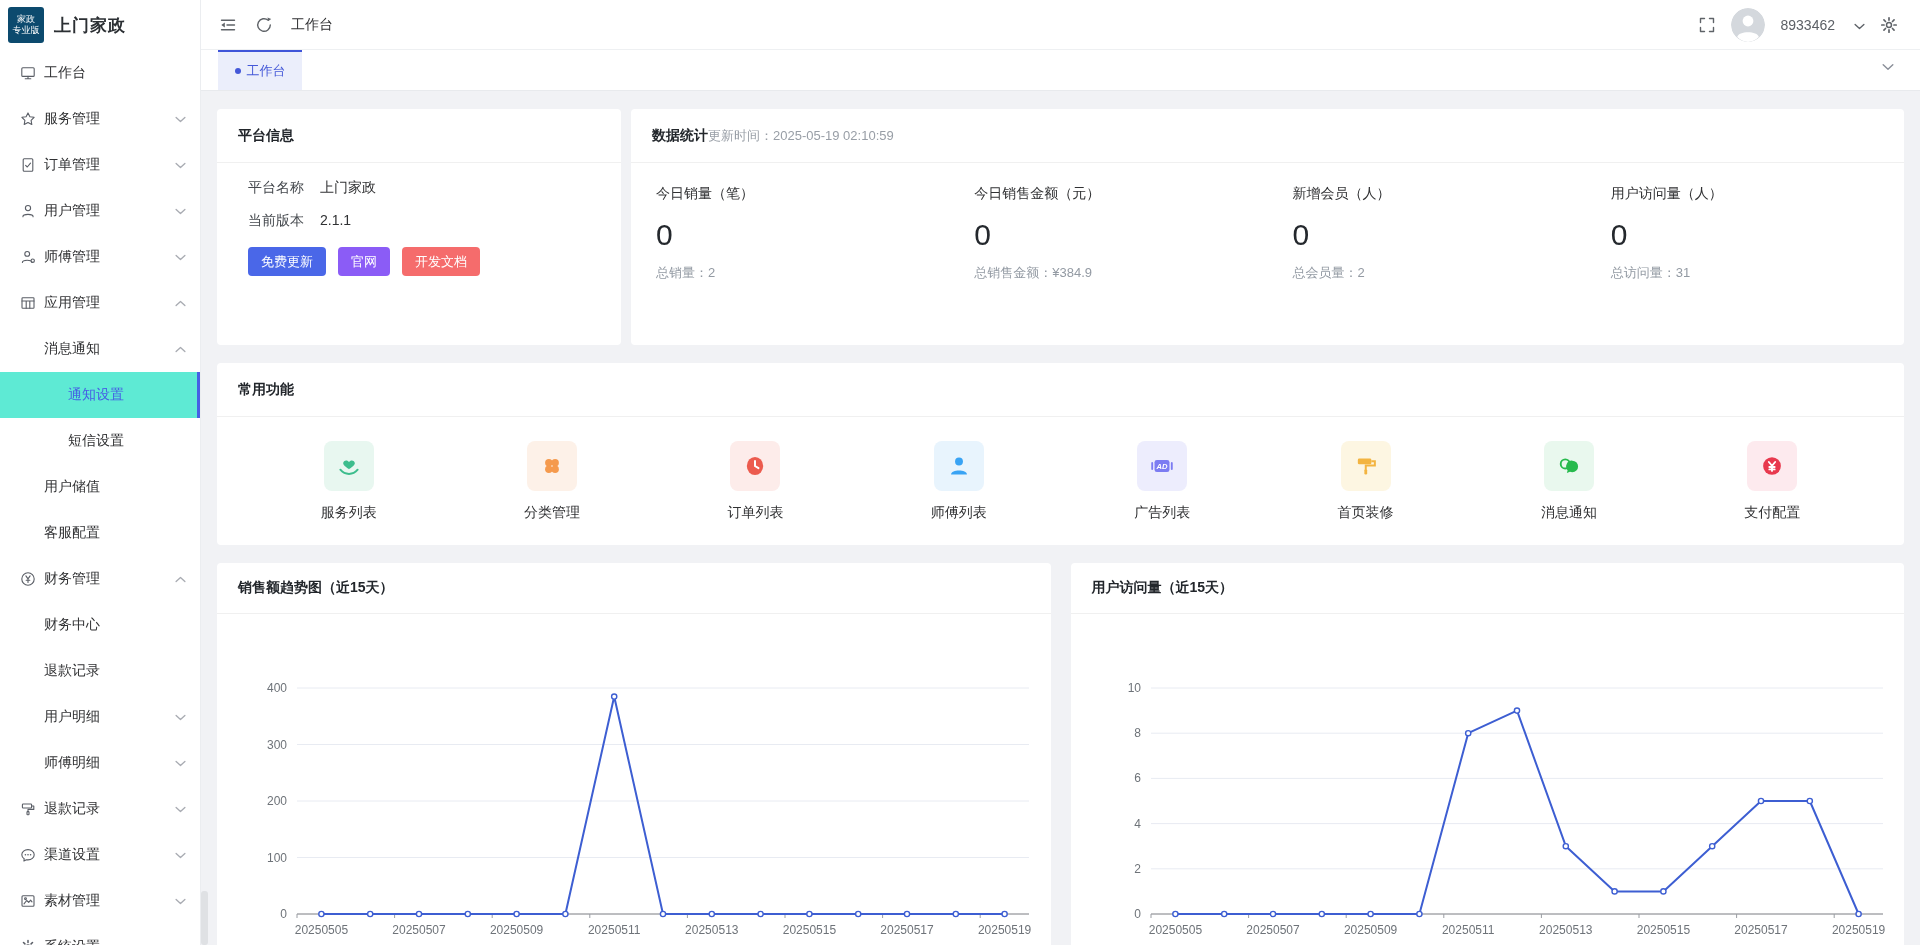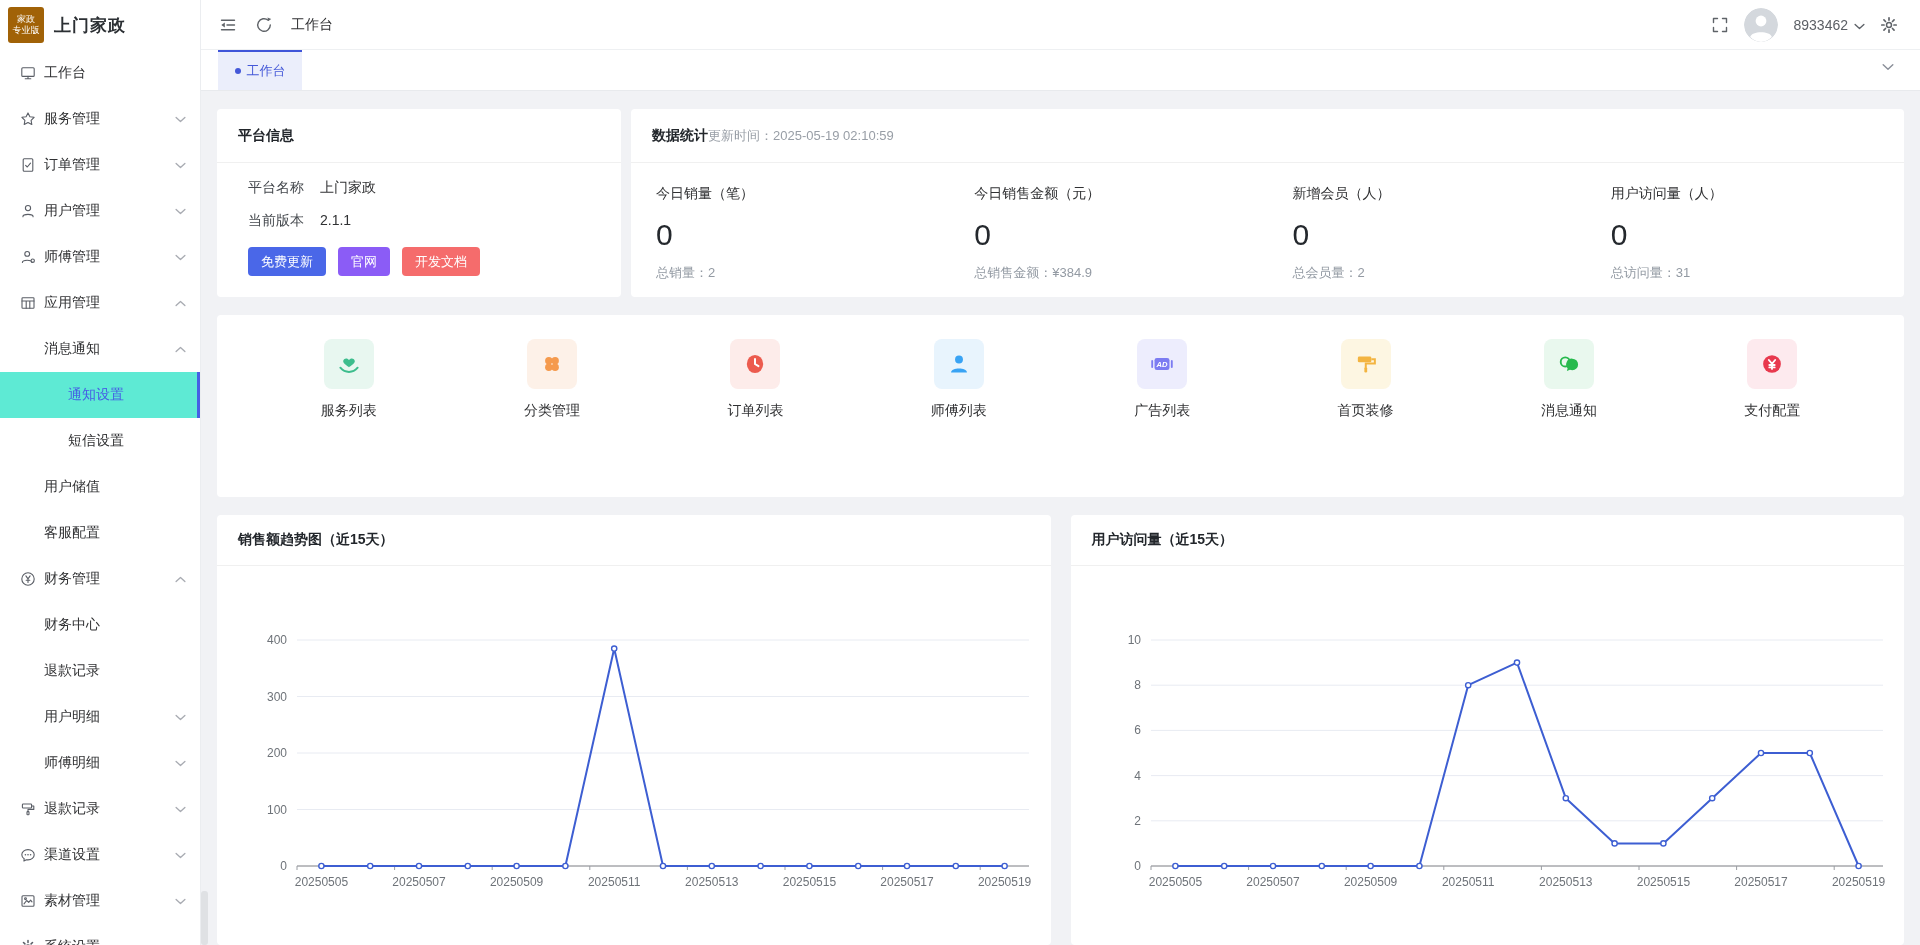--- a/index.html
+++ b/index.html
@@ -6,21 +6,21 @@
   body{
     width:1920px;height:945px;overflow:hidden;
     font-family:"Liberation Sans","DejaVu Sans",sans-serif;
     background:#f1f2f5;color:#303133;font-size:14px;
   }
   .app{display:flex;height:945px;position:relative;}
 
   
   .sidebar{width:200px;flex-shrink:0;background:#fff;border-right:1px solid #ebedf0;overflow:hidden;}
   .logo-row{height:50px;display:flex;align-items:center;padding-left:8px;}
-  .logo-badge{width:36px;height:36px;background:#a16207;border-radius:3px;color:#fff;
+  .logo-badge{width:36px;height:36px;background:#0c4a6e;border-radius:3px;color:#fff;
     display:flex;flex-direction:column;align-items:center;justify-content:center;
     font-size:9px;line-height:1.2;flex-shrink:0;}
   .logo-title{margin-left:10px;font-size:17px;font-weight:600;color:#2b2f33;letter-spacing:1px;white-space:nowrap;}
   .menu{}
   .menu-item{height:46px;display:flex;align-items:center;padding:0 14px 0 20px;cursor:pointer;color:#303133;box-sizing:border-box;}
   .menu-item.lv1{padding-left:44px;}
   .menu-item.lv2{padding-left:68px;}
   .menu-item.active{background:#5eead4;color:#4660e4;border-right:3px solid #4660e4;}
   .mi-icon{width:16px;height:16px;margin-right:8px;flex-shrink:0;color:#5a5e66;display:inline-flex;}
   .mi-icon svg{width:16px;height:16px;}
@@ -36,36 +36,36 @@
   .main{flex:1;display:flex;flex-direction:column;min-width:0;}
 
   .header{height:49px;background:#fff;border-bottom:1px solid #eef0f2;display:flex;align-items:center;padding:0 22px 0 18px;flex-shrink:0;}
   .h-icon{width:18px;height:18px;color:#5f6368;cursor:pointer;display:inline-flex;}
   .h-icon svg{width:18px;height:18px;}
   .hoi{fill:none;stroke:currentColor;stroke-width:1.4;stroke-linecap:round;stroke-linejoin:round;}
   .h-refresh{margin-left:18px;}
   .breadcrumb{margin-left:18px;font-size:14px;color:#303133;}
   .h-right{margin-left:auto;display:flex;align-items:center;gap:15px;}
   .avatar{width:34px;height:34px;border-radius:50%;overflow:hidden;flex-shrink:0;cursor:pointer;}
-  .user-drop{display:flex;align-items:center;gap:6px;cursor:pointer;color:#5c6066;font-size:14px;}
+  .user-drop{display:flex;align-items:center;gap:19px;cursor:pointer;color:#5c6066;font-size:14px;}
   .user-chev svg{width:11px;height:7px;}
 
   .tabbar{height:40px;background:#fff;border-bottom:1px solid #e8eaed;display:flex;align-items:stretch;padding-left:17px;position:relative;flex-shrink:0;}
   .tab{width:84px;background:#ebeefb;border-top:2px solid #3f55d9;color:#4458d8;font-size:13px;
     display:flex;align-items:center;justify-content:center;gap:6px;cursor:pointer;box-sizing:border-box;}
   .tab-dot{width:6px;height:6px;border-radius:50%;background:#4458d8;}
   .tabbar-chev{position:absolute;right:26px;top:13px;color:#8a8f99;cursor:pointer;display:inline-flex;}
   .tabbar-chev svg{width:12px;height:8px;}
 
   .content{flex:1;padding:18px 16px;display:flex;flex-direction:column;gap:18px;overflow:hidden;background:#f1f2f5;}
   .card{background:#fff;border-radius:4px;box-sizing:border-box;}
   .card-head{height:53px;display:flex;align-items:center;padding:0 21px;border-bottom:1px solid #f0f0f0;flex-shrink:0;}
   .card-title{font-size:14px;font-weight:700;color:#22262b;}
 
-  .row1{display:flex;gap:10px;height:188px;flex-shrink:0;}
+  .row1{display:flex;gap:10px;height:236px;flex-shrink:0;}
   .platform-card{width:404px;flex-shrink:0;display:flex;flex-direction:column;}
   .platform-body{padding:16px 31px 0;}
   .p-line{margin-bottom:15px;font-size:14px;display:flex;}
   .p-label{color:#45494e;}
   .p-value{margin-left:16px;color:#303133;}
   .p-buttons{margin-top:17px;display:flex;gap:12px;}
   .btn{display:inline-block;padding:8px 13px;border-radius:4px;color:#fff;font-size:13px;line-height:1;cursor:pointer;white-space:nowrap;}
 
   .stats-card{flex:1;display:flex;flex-direction:column;min-width:0;}
   .stats-head-time{font-size:13px;color:#989ea6;}
@@ -405,20 +405,23 @@
               <div class="stat">
                 <div class="stat-label">用户访问量（人）</div>
                 <div class="stat-value">0</div>
                 <div class="stat-sub">总访问量：31</div>
               </div>
             </div>
         </section>
       </div>
 
       <section class="card quick-card">
+        <div class="card-head">
+          <span class="card-title">常用功能</span>
+        </div>
         <div class="quick-body" id="quick-body">
             <div class="quick-item">
               <div class="quick-icon" style="background: rgb(232, 247, 240);">
                 <svg viewBox="0 0 24 24">
                   <path fill="#3dbd8d" d="M12 8.6C10.8 6.4 7 6.9 7 9.7c0 2.1 5 5 5 5s5-2.9 5-5c0-2.8-3.8-3.3-5-1.1z"></path>
                   <path stroke="#3dbd8d" stroke-width="1.7" fill="none" stroke-linecap="round" d="M4.6 15.2c2.2 2.6 4.7 3.6 7.4 3.6s5.2-1 7.4-3.6"></path>
                 </svg>
               </div>
               <div class="quick-label">服务列表</div>
             </div>

